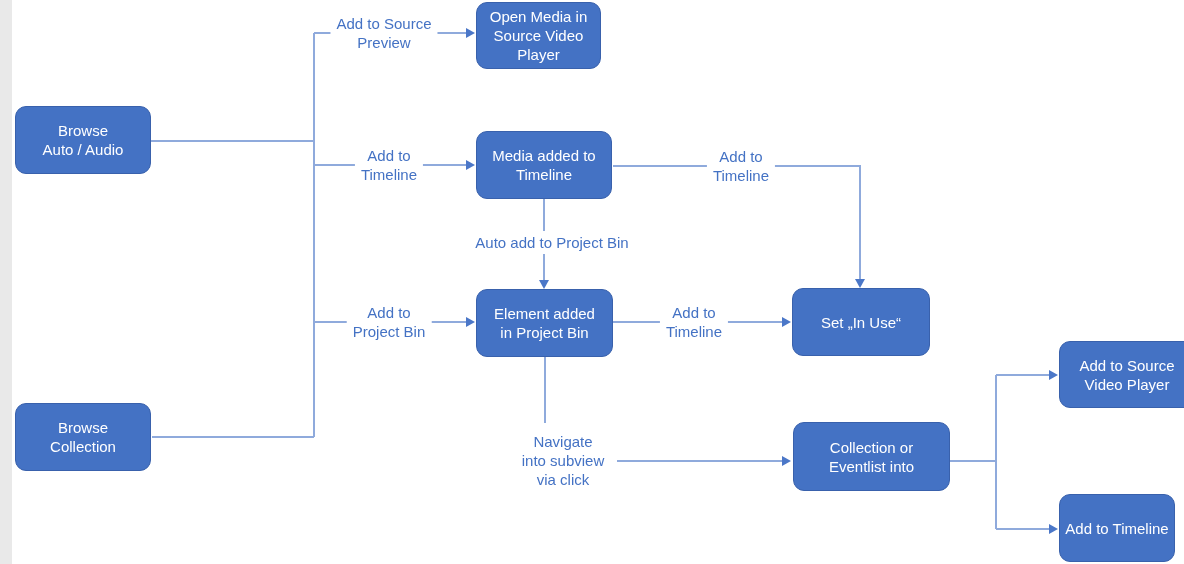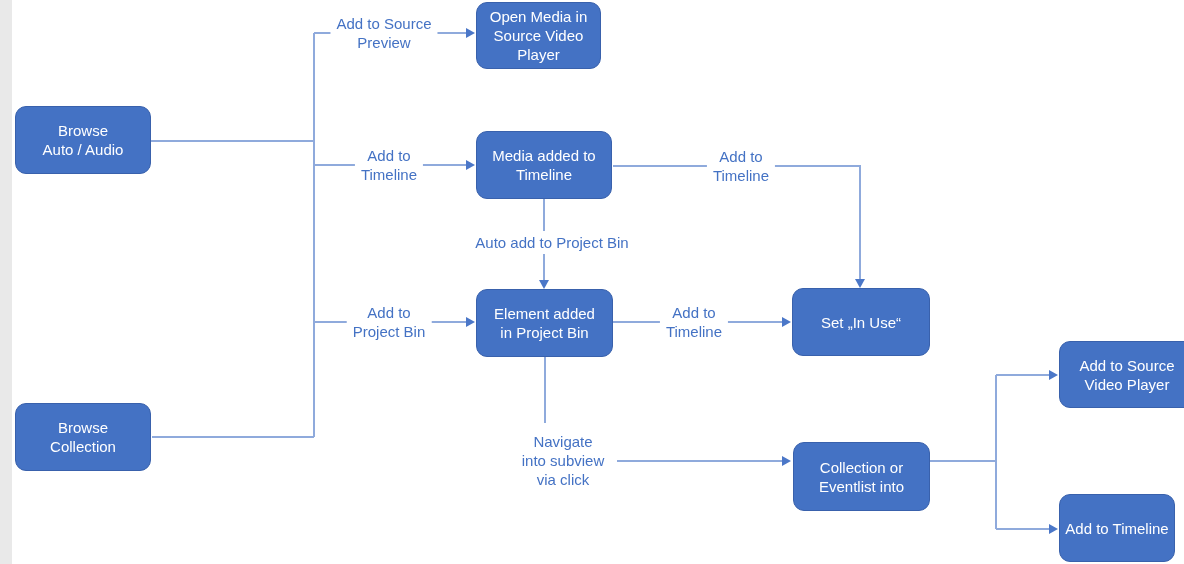--- a/index.html
+++ b/index.html
@@ -121,21 +121,21 @@
     <span>Media added to</span>
     <span>Timeline</span>
   </div>
   <div class="node" style="left:780px;top:288px;width:138px;height:68px">
     <span>Set „In Use“</span>
   </div>
   <div class="node" style="left:464px;top:289px;width:137px;height:68px">
     <span>Element added</span>
     <span>in Project Bin</span>
   </div>
-  <div class="node" style="left:781px;top:442px;width:137px;height:69px">
+  <div class="node" style="left:781px;top:422px;width:157px;height:69px">
     <span>Collection or</span>
     <span>Eventlist into</span>
   </div>
   <div class="node" style="left:1047px;top:341px;width:136px;height:67px">
     <span>Add to Source</span>
     <span>Video Player</span>
   </div>
   <div class="node" style="left:1047px;top:494px;width:116px;height:68px">
     <span>Add to Timeline</span>
   </div>

